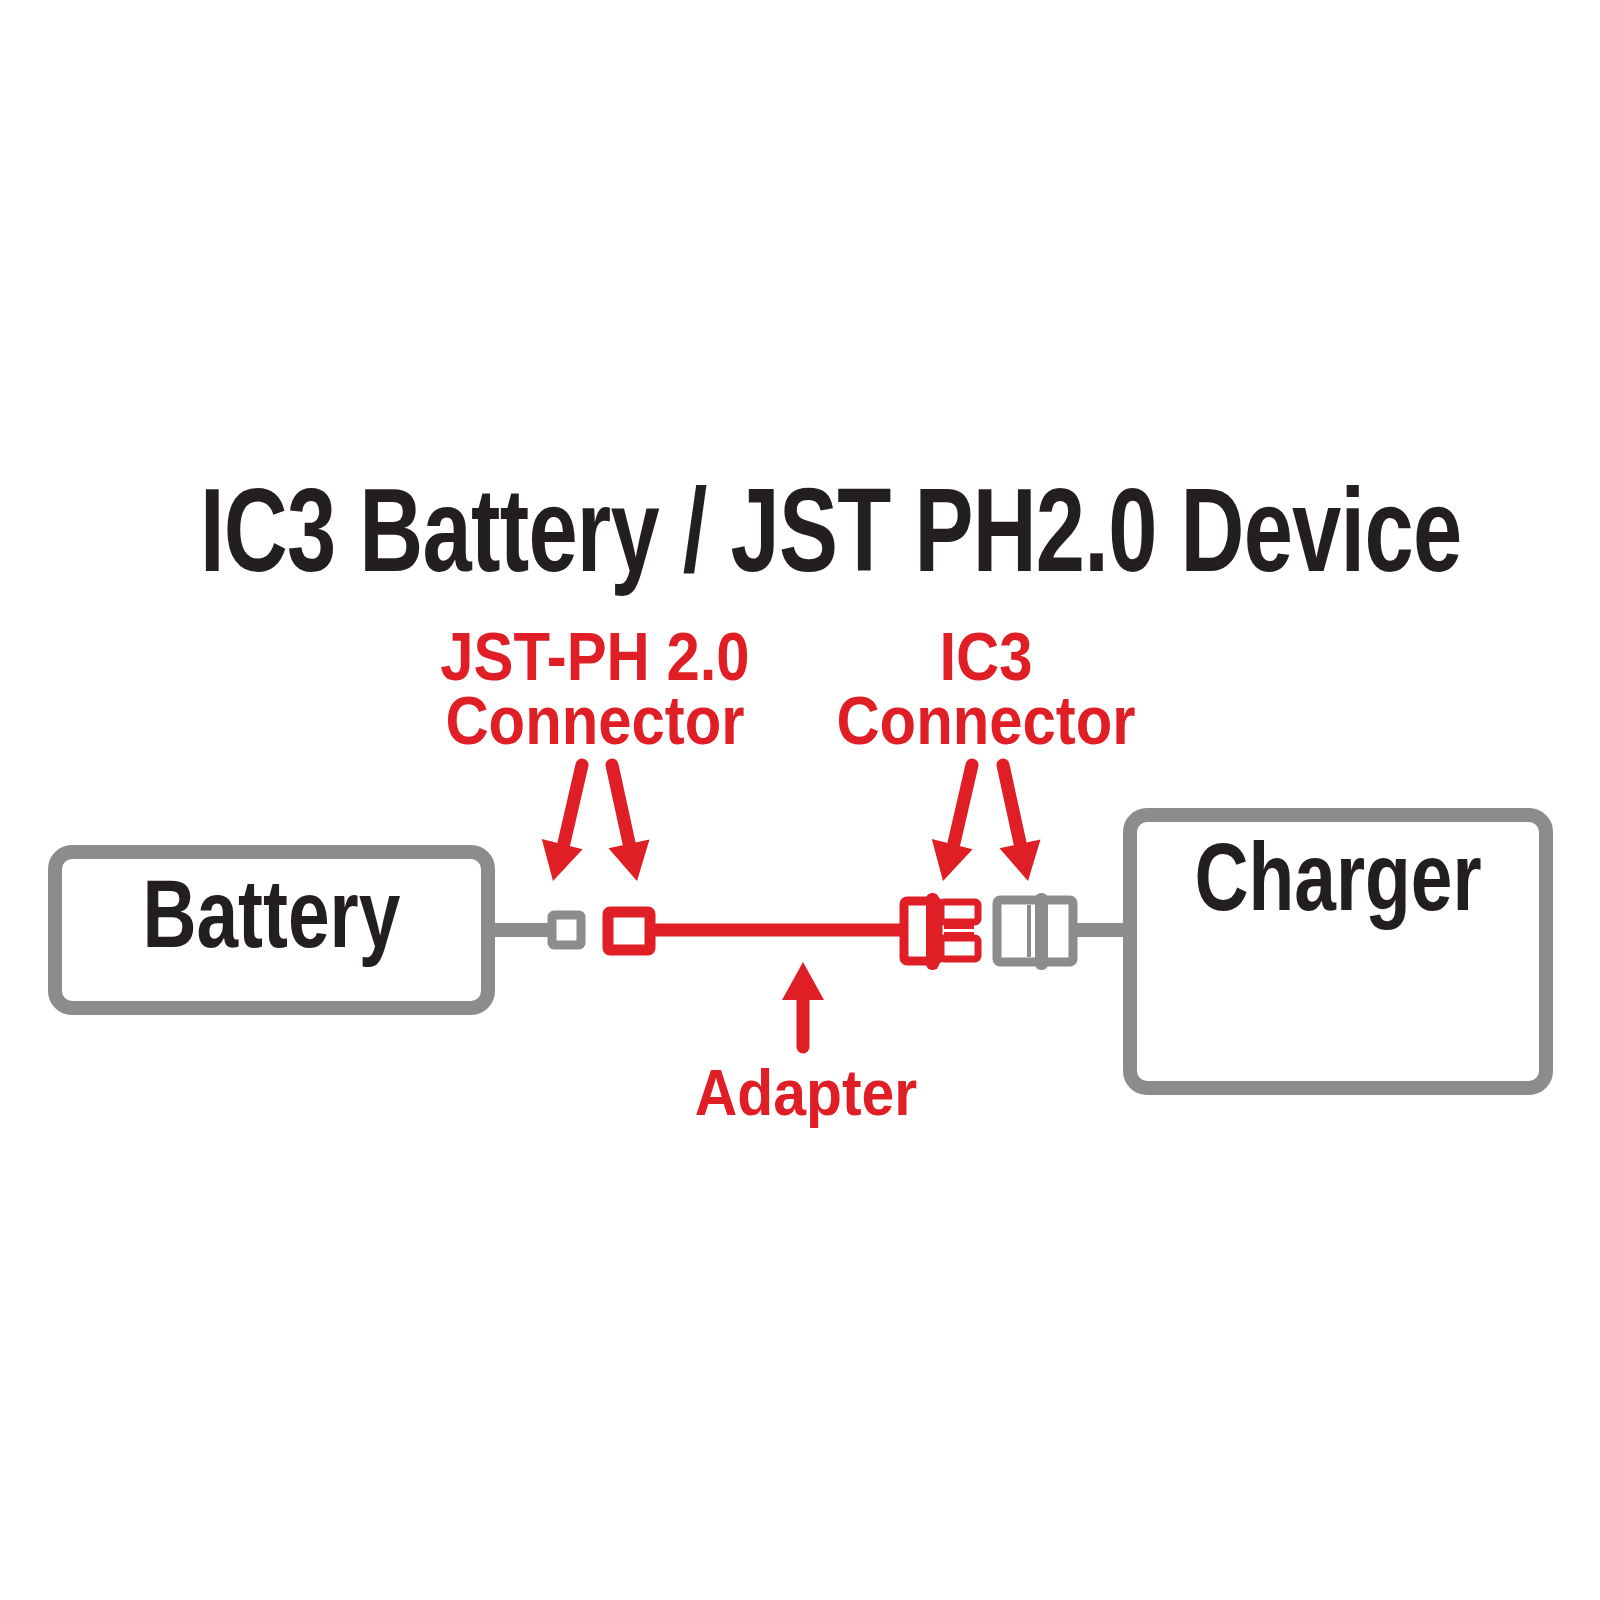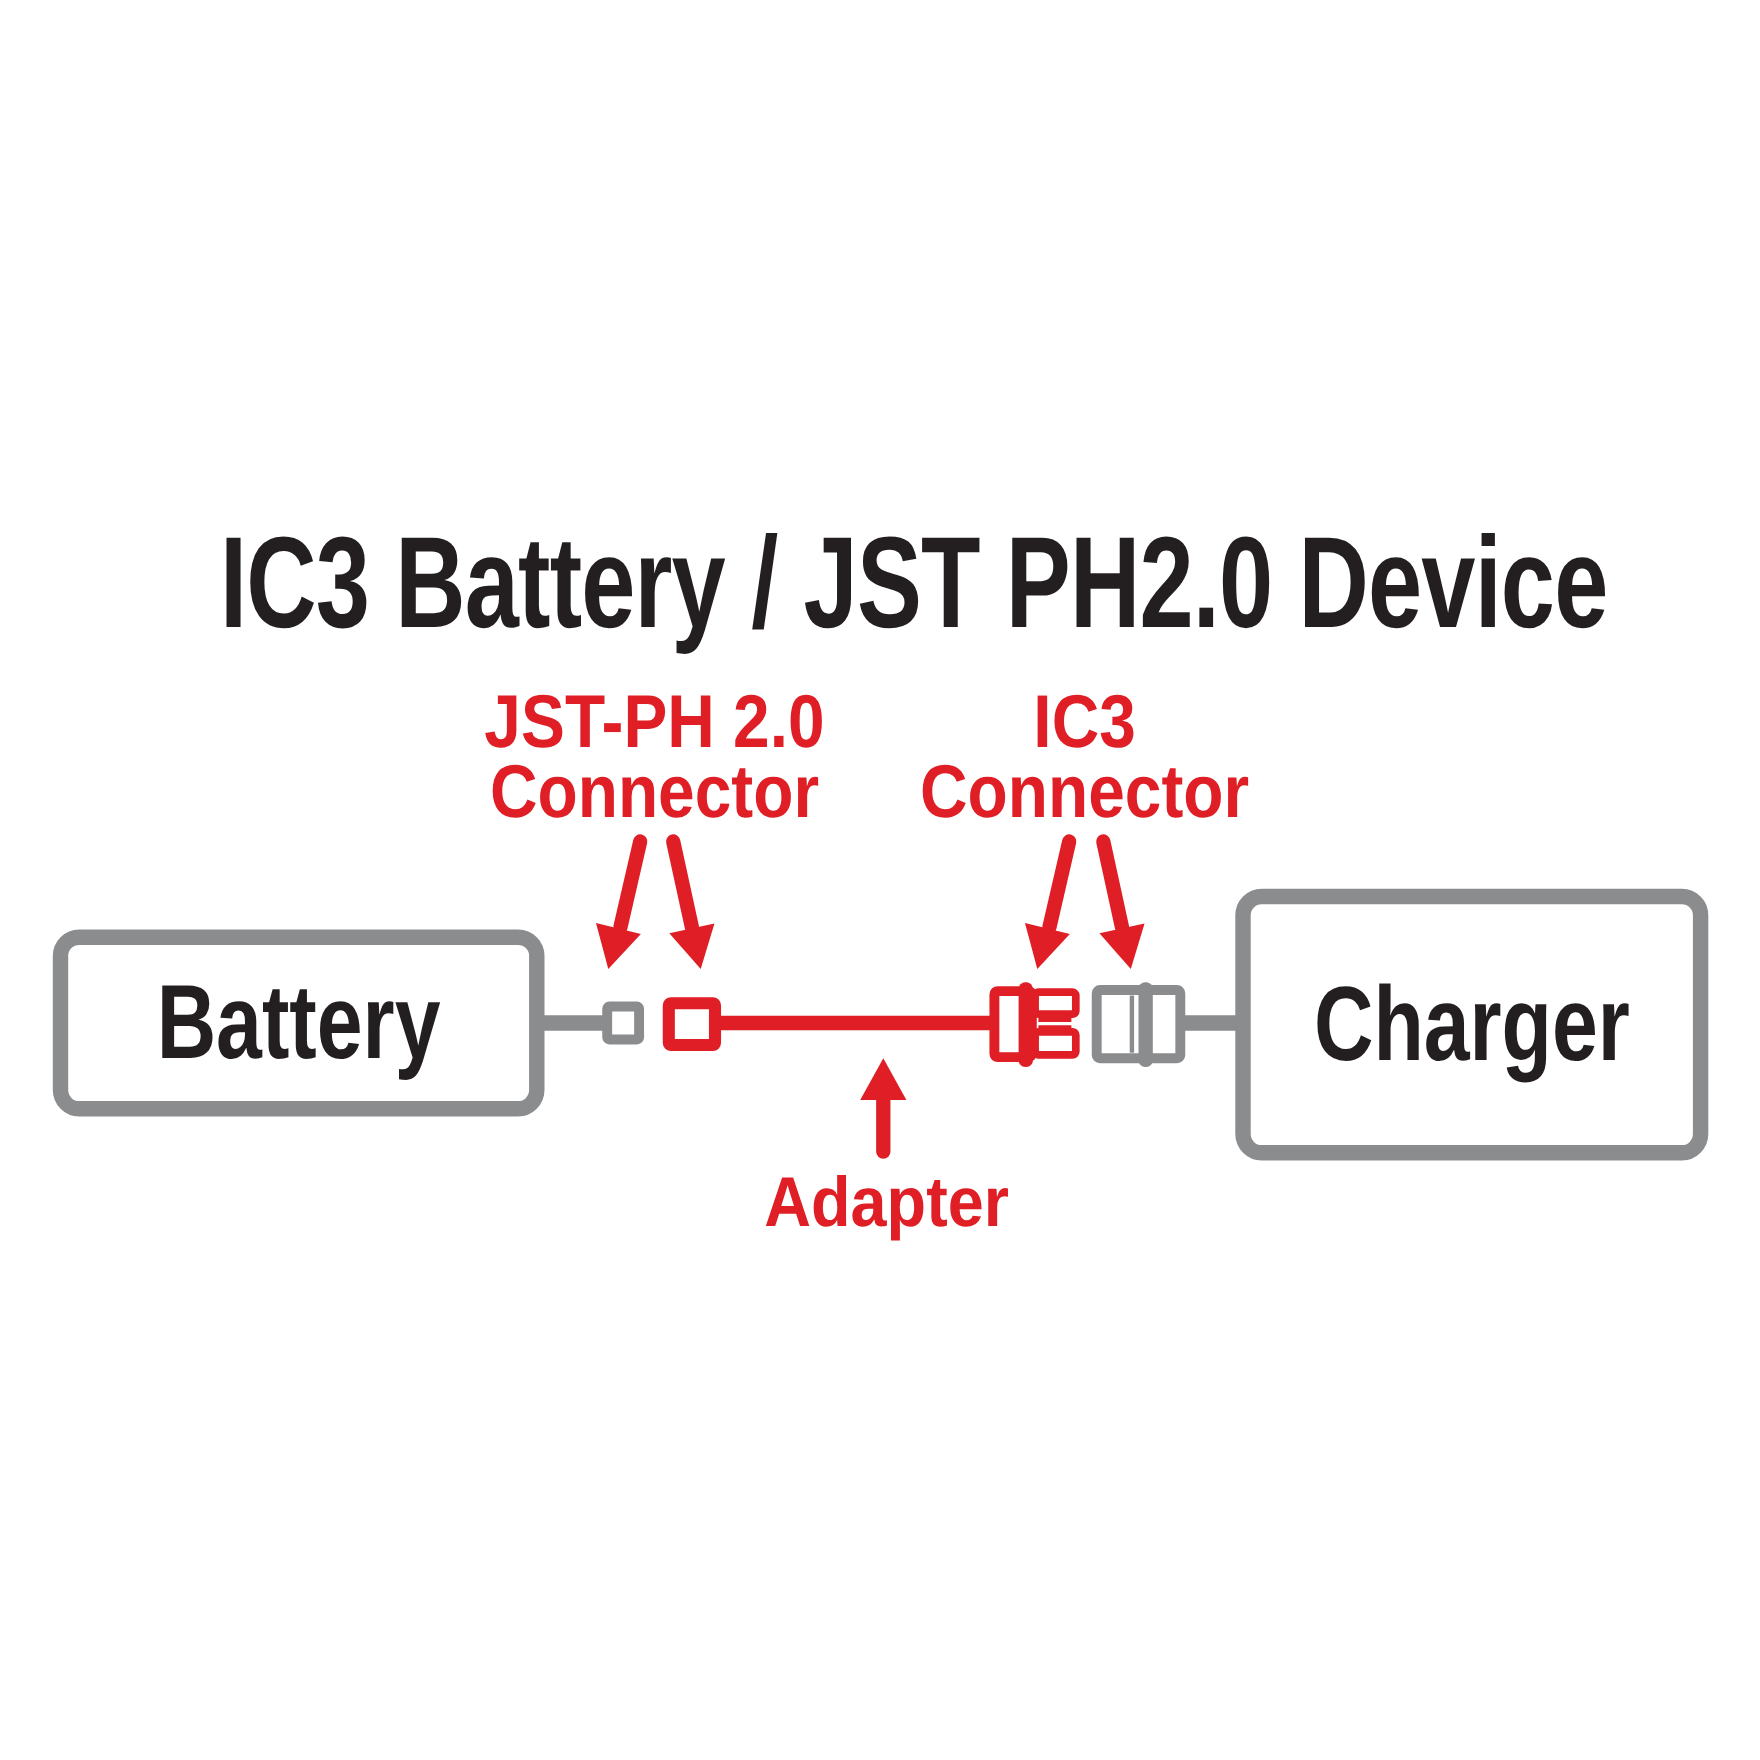--- a/index.html
+++ b/index.html
@@ -21,24 +21,24 @@
   .callout div{white-space:nowrap;}
   .callout.jst{left:335px;top:624px;}
   .callout.ic3{left:726px;top:624px;}
   .adapter-label{
     position:absolute;left:556px;top:1056px;width:500px;text-align:center;
     color:var(--red,#E01E25);font-weight:bold;font-size:64px;white-space:nowrap;
     transform:scaleX(0.92);transform-origin:50% 50%;
   }
   .device-box{
     position:absolute;box-sizing:border-box;border:14px solid var(--gray,#8A8C8E);
-    border-radius:24px;background:#fff;display:flex;align-items:center;justify-content:center;
+    border-radius:24px;background:#fff;display:flex;justify-content:center;
   }
   .device-box.battery{left:48px;top:845px;width:447px;height:170px;}
-  .device-box.charger{left:1123px;top:808px;width:430px;height:247px;}
+  .device-box.charger{left:1123px;top:808px;width:430px;height:287px;}
   .device-label{
     font-size:96px;font-weight:bold;color:var(--ink,#231F20);white-space:nowrap;
     transform:scaleX(0.78);transform-origin:50% 50%;
   }
   svg.overlay{position:absolute;left:0;top:0;width:1600px;height:1600px;}
   .stroke-red{stroke:var(--red,#E01E25);}
   .fill-red{fill:var(--red,#E01E25);}
   .stroke-gray{stroke:var(--gray,#8A8C8E);}
   .fill-gray{fill:var(--gray,#8A8C8E);}
   .nofill{fill:#fff;}

